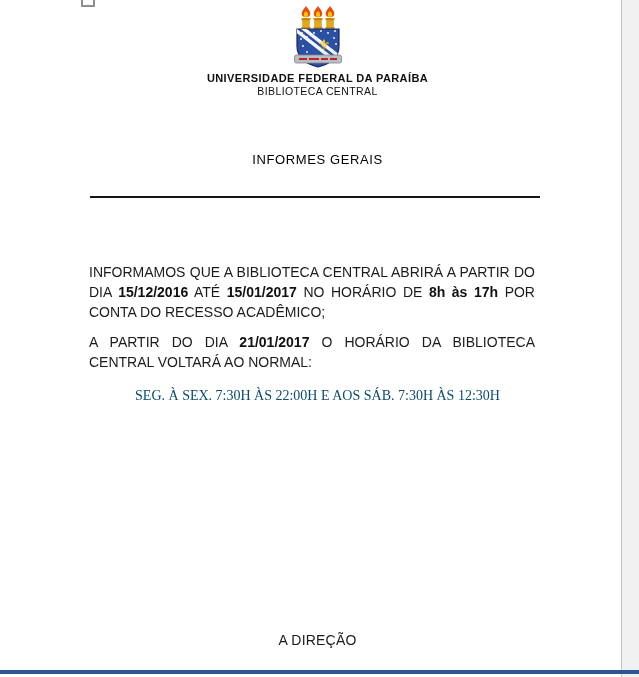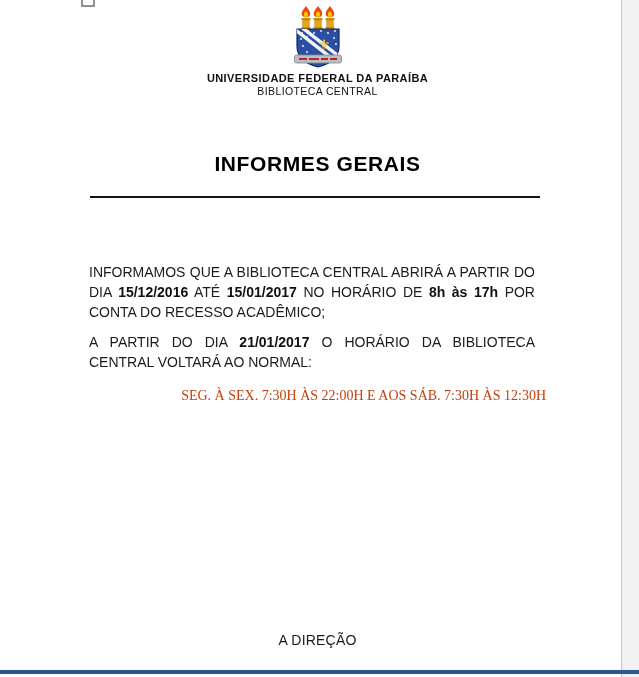--- a/index.html
+++ b/index.html
@@ -25,34 +25,34 @@
   .logo { display:inline-block; }
   .institution {
     font-size:11px; font-weight:bold; letter-spacing:0.4px; 
     color:#111;
   }
   .department {
     font-size:10.5px; font-weight:normal; letter-spacing:0.4px; margin-top:1px;
     color:#111;
   }
   .title-block { top:152px; text-align:center; }
-  .title { font-size:21px; font-weight:bold; letter-spacing:0.6px; color:#000; }
+  .title { font-size:13px; font-weight:normal; letter-spacing:0.6px; color:#000; }
   .rule {
     position:absolute; left:90px; top:196px; width:450px; height:0;
     border-top:2px solid #151515;
   }
   .content { top:262px; }
   .content p {
     font-size:14px; line-height:20px; text-align:justify;
     margin:0 11px 10px 0; color:#1b1b1b;
   }
   .content p b { font-weight:bold; color:#101010; }
   .schedule {
     font-family:"Liberation Serif", serif; font-size:14px; line-height:16px;
-    margin-top:16px; text-align:right; color:#c2410c;
+    margin-top:16px; text-align:center; color:#0c4a6e;
   }
   .signature-block { top:632px; text-align:center; }
   .signature { font-size:14px; color:#1b1b1b; letter-spacing:0.2px; }
 </style>
 </head>
 <body>
 
 <div class="screen">
 
   <div class="anchor-box" style="border-color: rgb(143, 143, 143);"></div>

